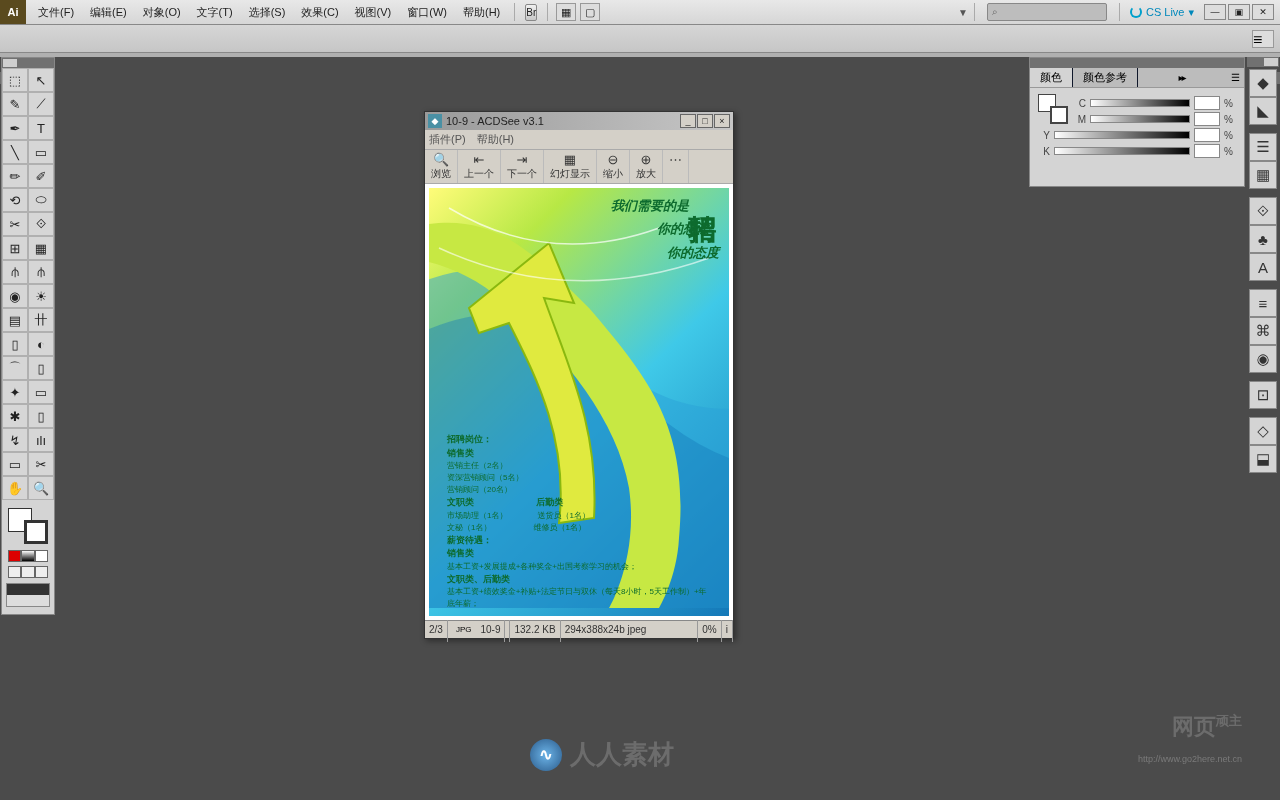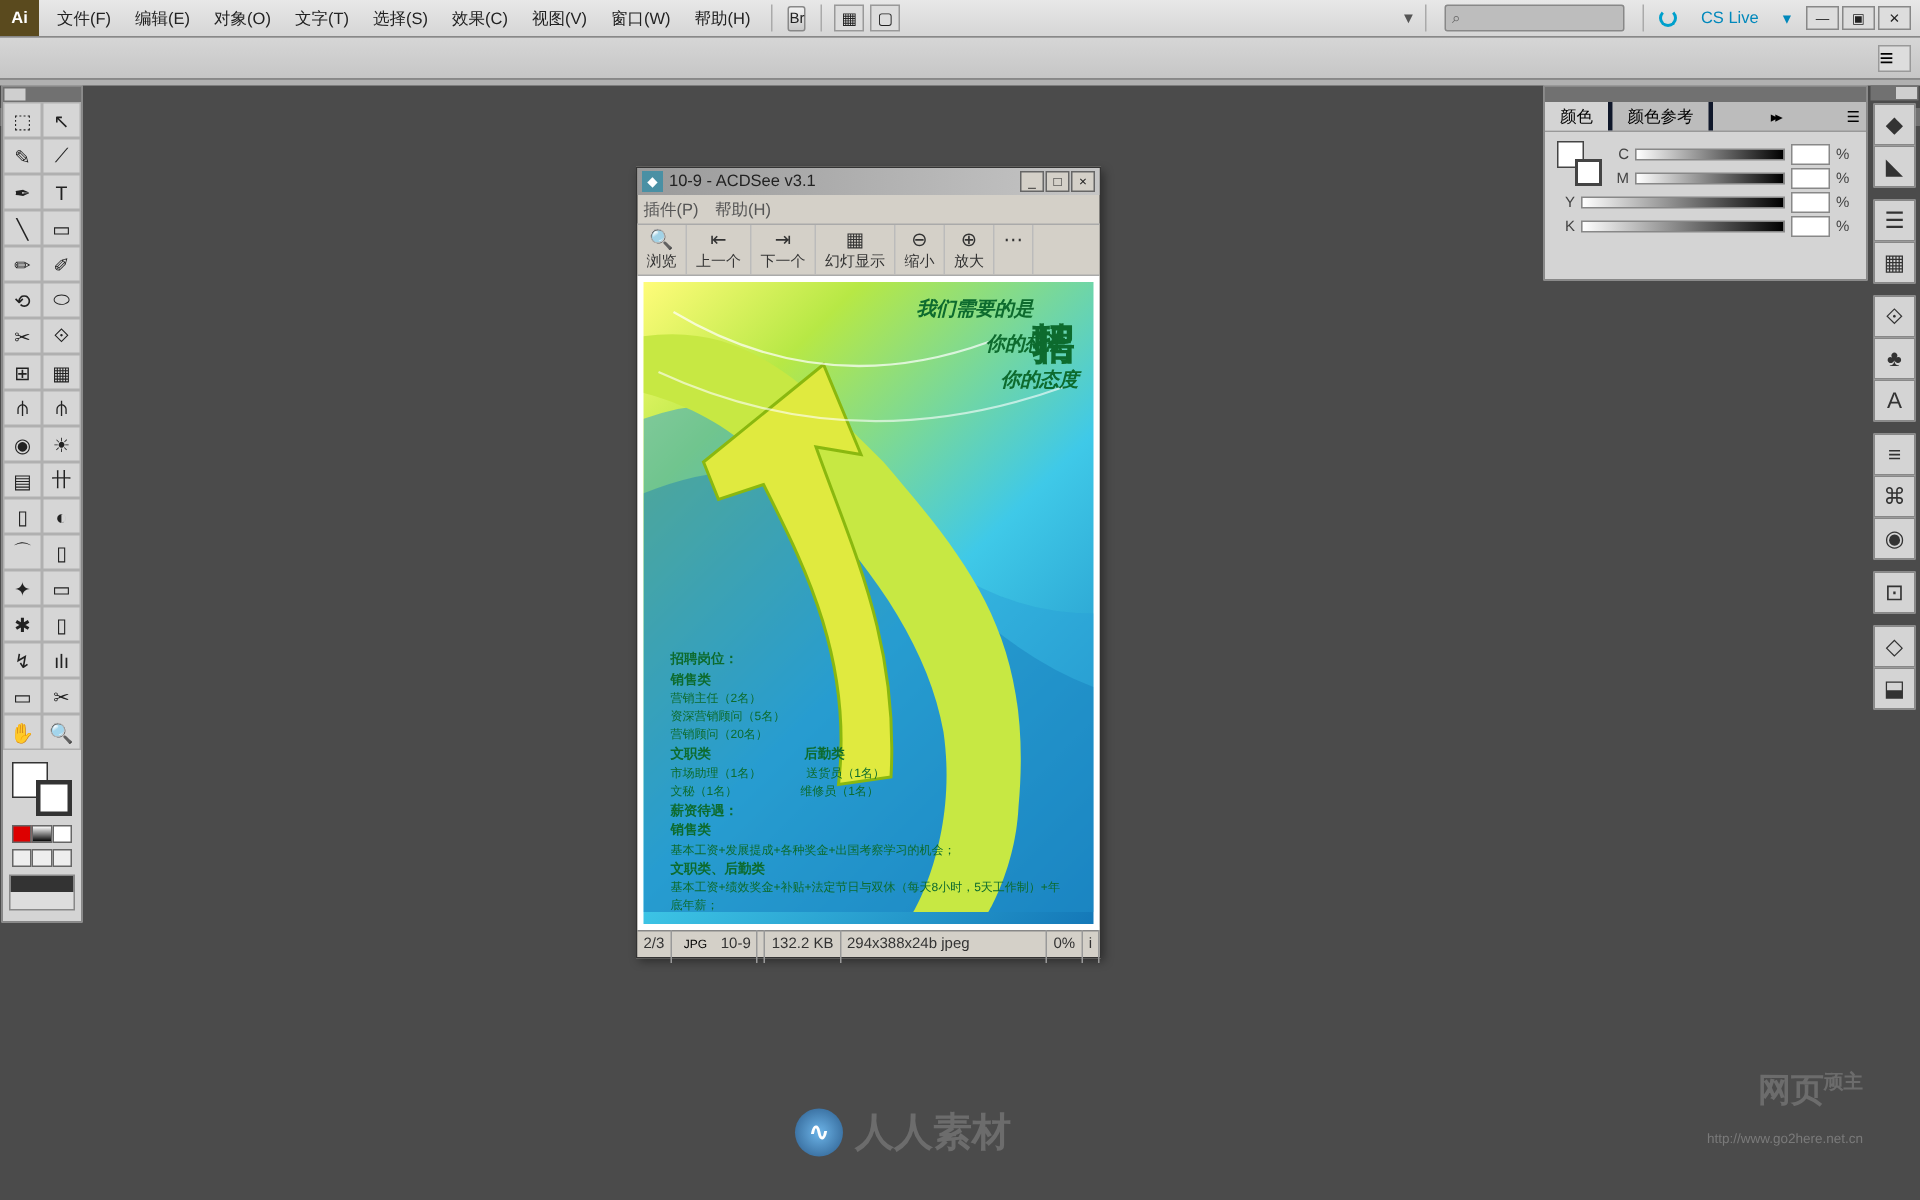--- a/index.html
+++ b/index.html
@@ -7,21 +7,21 @@
 
 
 .menubar { height: 25px; background: linear-gradient(#e8e8e8, #d6d6d6); border-bottom: 1px solid #888; display: flex; align-items: center; font-size: 11px; color: #222; }
 .menubar .ai-logo { width: 26px; height: 24px; background: #5a4a1e; color: #fff; display: flex; align-items: center; justify-content: center; font-weight: bold; font-size: 11px; margin-right: 4px; }
 .menubar .menu-item { padding: 0 8px; cursor: pointer; }
 .menubar .spacer { flex: 1; }
 .menubar .br-btn { background: linear-gradient(#f0f0f0,#c8c8c8); border: 1px solid #888; padding: 2px 0; margin: 0 4px; font-size: 10px; border-radius: 2px; }
 .menubar .grid-btn { width: 20px; height: 18px; border: 1px solid #999; background: #ddd; margin: 0 2px; display: inline-flex; align-items: center; justify-content: center; }
 .menubar .sep { width: 1px; height: 18px; background: #aaa; margin: 0 6px; }
 .menubar .search-box { background: #bdbdbd; border: 1px solid #888; width: 120px; height: 18px; margin: 0 6px; padding: 1px 4px; font-size: 10px; border-radius: 2px; display: flex; align-items: center; gap: 3px; }
-.menubar .cslive { display: flex; align-items: center; gap: 16px; color: #0088bb; font-size: 11px; margin: 0 4px; }
+.menubar .cslive { display: flex; align-items: center; gap: 4px; color: #0088bb; font-size: 11px; margin: 0 4px; }
 .menubar .cslive .ring { width: 12px; height: 12px; border: 2px solid #00a0cc; border-radius: 50%; border-top-color: transparent; }
 .menubar .win-btns { display: flex; gap: 2px; margin: 0 6px; }
 .menubar .win-btns span { width: 22px; height: 16px; border: 1px solid #888; background: #ddd; display: inline-flex; align-items: center; justify-content: center; font-size: 9px; }
 
 
 .optbar { height: 28px; background: linear-gradient(#d6d6d6,#c6c6c6); border-bottom: 1px solid #888; display: flex; align-items: center; padding: 0 6px; }
 .optbar .tiny { width: 22px; height: 18px; border: 1px solid #999; background: #ddd; margin-left: auto; }
 
 
 .tools { position: absolute; left: 1px; top: 57px; width: 54px; background: #d4d4d4; border: 1px solid #888; }
@@ -41,21 +41,21 @@
 .right-strip { position: absolute; right: 1px; top: 57px; width: 32px; display: flex; flex-direction: column; align-items: center; gap: 2px; }
 .right-strip .head { height: 10px; width: 100%; background: #717171; display: flex; align-items: center; }
 .right-strip .head .tab { width: 14px; height: 8px; background: #cfcfcf; margin-right: 1px; margin-left: auto; }
 .right-strip .btn { width: 28px; height: 28px; background: #d4d4d4; border: 1px solid #888; display: flex; align-items: center; justify-content: center; font-size: 15px; color: #333; cursor: pointer; }
 .right-strip .gap { height: 8px; }
 
 
 .color-panel { position: absolute; right: 35px; top: 57px; width: 216px; height: 130px; background: #d4d4d4; border: 1px solid #888; }
 .color-panel .head { height: 10px; background: #717171; }
 .color-panel .tabs { display: flex; height: 20px; background: #bcbcbc; border-bottom: 1px solid #999; font-size: 11px; align-items: center; }
-.color-panel .tabs .tab { padding: 2px 10px; border-right: 3px solid #0f172a; cursor: pointer; }
+.color-panel .tabs .tab { padding: 2px 10px; border-right: 1px solid #0f172a; cursor: pointer; }
 .color-panel .tabs .tab.active { background: #d4d4d4; }
 .color-panel .tabs .menu { margin-left: auto; padding: 0 6px; font-size: 10px; letter-spacing: -2px; }
 .color-panel .body { padding: 6px 8px; font-size: 10px; color: #444; }
 .color-panel .fs { width: 30px; height: 30px; position: relative; float: left; margin-right: 6px; }
 .color-panel .fs .f { position: absolute; left: 0; top: 0; width: 18px; height: 18px; background: #fff; border: 1px solid #444; }
 .color-panel .fs .s { position: absolute; right: 0; bottom: 0; width: 18px; height: 18px; background: #fff; border: 2px solid #444; }
 .color-panel .slider-row { display: flex; align-items: center; margin: 2px 0; gap: 4px; }
 .color-panel .slider-row .lbl { width: 12px; text-align: right; }
 .color-panel .slider { flex: 1; height: 8px; background: linear-gradient(to right, #fff, #000); border: 1px solid #888; }
 .color-panel .val { width: 26px; height: 14px; background: #fff; border: 1px solid #888; }

